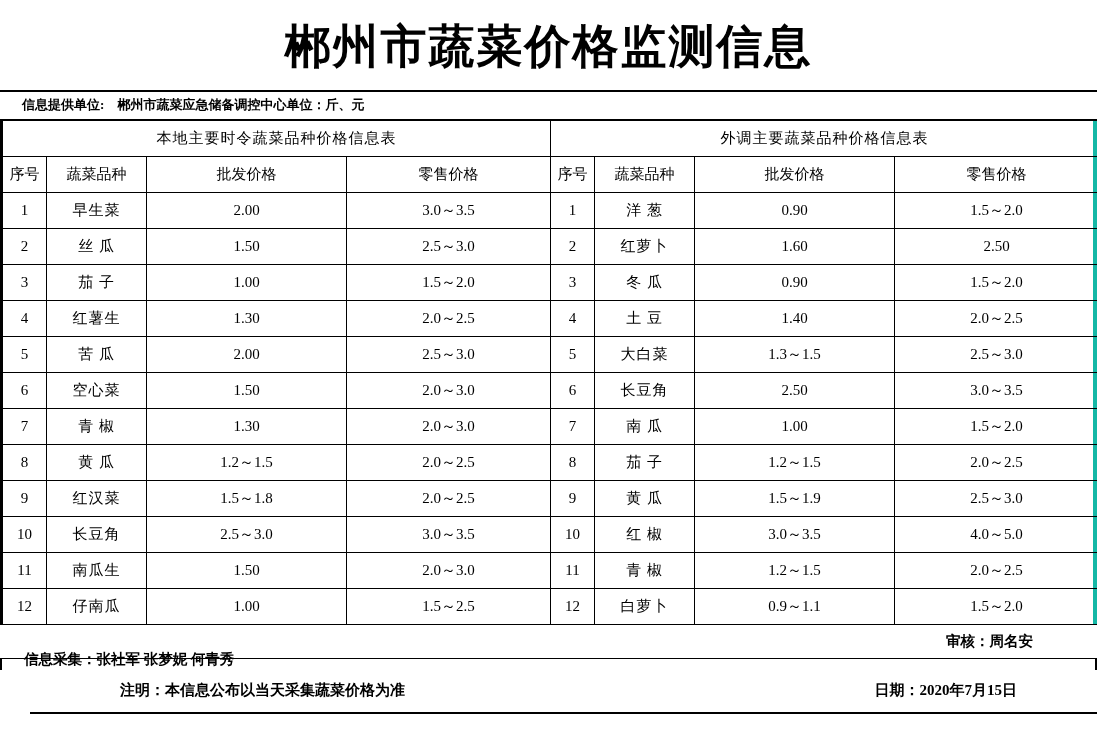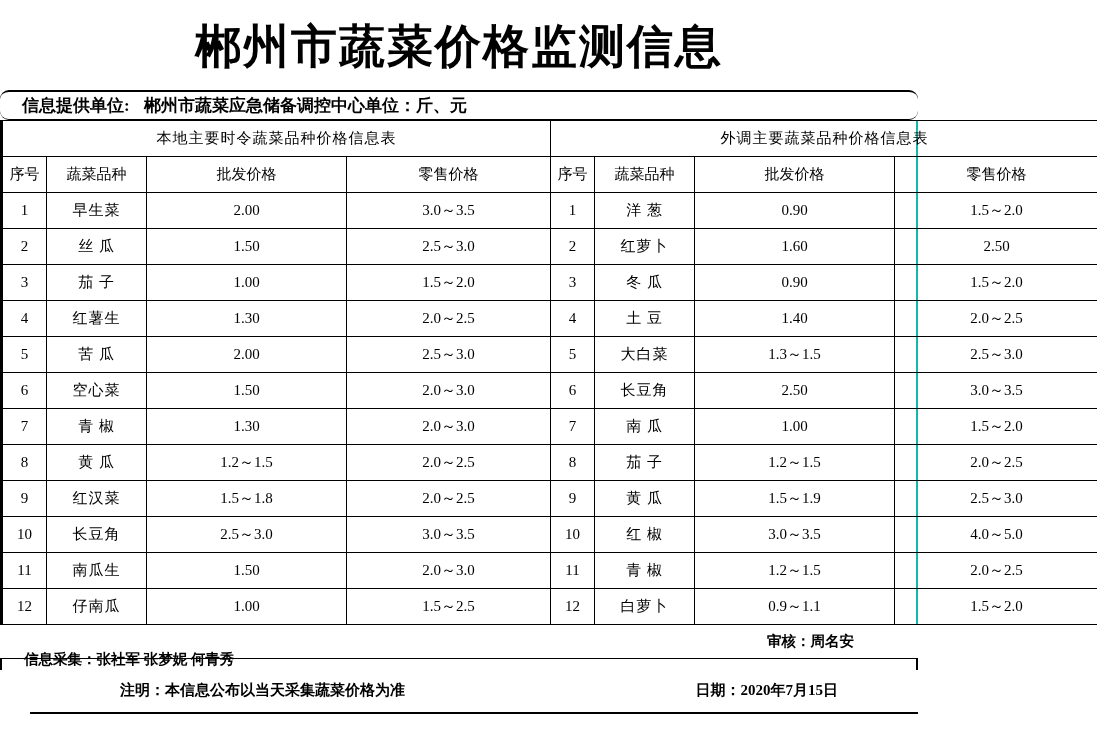--- a/index.html
+++ b/index.html
@@ -9,45 +9,44 @@
   }
   body {
     width: 1097px;
     height: 731px;
     font-family: "Liberation Serif", "DejaVu Serif", serif;
     color: #000000;
     overflow: hidden;
   }
   .page {
     position: relative;
-    width: 918px;
+    width: 1097px;
     height: 731px;
     box-sizing: border-box;
   }
   .title {
     text-align: center;
     font-family: "Liberation Serif", "DejaVu Serif", serif;
     font-weight: bold;
     font-size: 46px;
     letter-spacing: 2px;
     padding-top: 18px;
     padding-bottom: 14px;
     line-height: 1.25;
   }
   .meta-row {
     display: flex;
     align-items: center;
-    font-size: 17px;
+    font-size: 13px;
     font-weight: bold;
     border-top: 2px solid #000;
     border-bottom: 1px solid #000;
     height: 30px;
     box-sizing: border-box;
     padding: 0 22px;
-    border-radius: 9px;
   }
   .meta-left { flex: 0 0 auto; }
   .meta-left .label { margin-right: 10px; }
   .meta-center {
     flex: 1 1 auto;
     text-align: center;
     padding-left: 60px;
   }
   .meta-right { flex: 0 0 auto; padding-right: 18px;}
 
@@ -109,21 +108,21 @@
   .note-row .left { flex: 1 1 auto; }
   .note-row .right { flex: 0 0 auto; padding-right: 20px; }
   .spacer-line {
     height: 11px;
     border-left: 2px solid #000;
     border-right: 2px solid #000;
     box-sizing: border-box;
   }
   .body-wrap {
     border-left: 2px solid #000;
-    border-right: 2px solid #14b8a6;
+    border-right: 4px solid #14b8a6;
     box-sizing: border-box;
     font-family: Liberation Serif, serif;
   }
   .nm { letter-spacing: 1px; margin-left: 24px; }
 </style>
 </head>
 <body>
 
 <div class="page">
 

